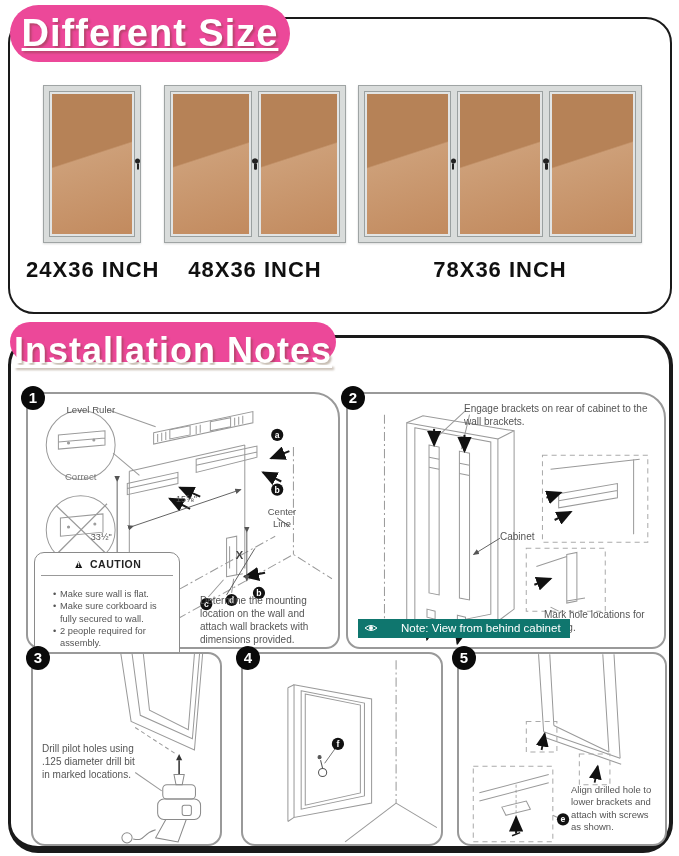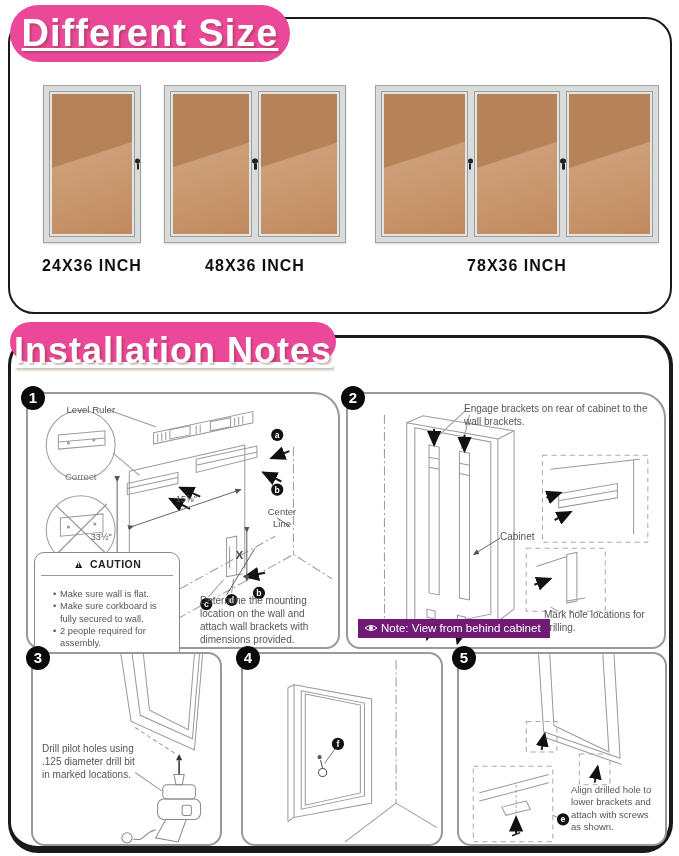--- a/index.html
+++ b/index.html
@@ -10,33 +10,33 @@
   .panel-sizes{left:8px;top:17px;width:660px;height:293px;}
   .panel-install{left:8px;top:335px;width:658px;height:508px;border-width:3px;border-bottom-width:7px;border-right-width:4px;border-radius:30px;}
   .pill{position:absolute;z-index:6;background:#ec4899;color:#fff;font-weight:bold;text-align:center;border-radius:30px;letter-spacing:1px;text-shadow:2px 2px 2px rgba(90,60,30,.35);text-decoration:underline;}
   .pill-sizes{left:10px;top:5px;width:280px;height:57px;font-size:38px;line-height:57px;}
   .pill-install{left:10px;top:322px;width:326px;height:40px;font-size:36px;line-height:57px;}
 
   
   .board{position:absolute;text-align:center;}
   .board-1{left:16px;top:66px;width:132px;}
   .board-2{left:146px;top:66px;width:198px;}
-  .board-3{left:357px;top:66px;width:300px;}
+  .board-3{left:340px;top:66px;width:300px;}
   .frame{margin:0 auto;height:146px;background:#d9dcdb;border:1px solid #9fa4a4;padding:5px;display:flex;gap:6px;box-sizing:content-box;box-shadow:0 1px 2px rgba(0,0,0,.15);}
   .frame-1{width:86px;}
   .frame-2{width:170px;}
   .frame-3{width:272px;}
   .door{flex:1;border:1px solid #9aa0a0;background:#e2e4e4;padding:2px;position:relative;}
   .cork{width:100%;height:100%;background:linear-gradient(162deg,#b68257 0%,#b68257 44%,#cd9f78 45%,#c28a5e 100%);}
   .lock{position:absolute;top:50%;transform:translateY(-50%);width:5px;z-index:2;}
   .lock::before{content:"";display:block;width:5px;height:5px;background:#222;border-radius:50%;}
   .lock::after{content:"";display:block;width:2px;height:6px;background:#222;margin:0 auto;}
   .lock-right{right:-6px;}
   .lock-left{left:-6px;}
-  .size-label{margin-top:14px;font-size:16px;font-weight:bold;color:#101010;letter-spacing:1px;white-space:nowrap;}
+  .size-label{margin-top:14px;font-size:22px;font-weight:bold;color:#101010;letter-spacing:1px;white-space:nowrap;}
 
   
   .step{position:absolute;background:#fff;border:2px solid #999;border-radius:14px;}
   .step-1{left:15px;top:54px;width:310px;height:253px;border-top-right-radius:26px;}
   .step-2{left:335px;top:54px;width:316px;height:253px;border-top-right-radius:26px;}
   .step-3{left:20px;top:314px;width:187px;height:190px;}
   .step-4{left:230px;top:314px;width:198px;height:190px;}
   .step-5{left:446px;top:314px;width:206px;height:190px;}
   .badge{position:absolute;left:-7px;top:-8px;width:24px;height:24px;background:#0a0a0a;color:#fff;border-radius:50%;font-size:15px;font-weight:bold;text-align:center;line-height:24px;z-index:4;}
   .diagram{position:absolute;left:0;top:0;width:100%;height:100%;}
@@ -48,21 +48,21 @@
   .caution-h{display:flex;align-items:center;justify-content:center;gap:5px;font-size:10.5px;font-weight:bold;color:#222;border-bottom:1px solid #999;padding-bottom:5px;margin-bottom:5px;letter-spacing:.5px;}
   .warn-tri{position:relative;font-size:12px;line-height:1;color:#111;}
   .warn-tri i{position:absolute;left:50%;top:52%;transform:translate(-50%,-50%);color:#fff;font-style:normal;font-size:7px;font-weight:bold;}
   .caution ul{margin:12px;padding:0;list-style:none;font-size:9.3px;color:#555;line-height:1.32;}
   .caution li{padding-left:7px;position:relative;}
   .caution li::before{content:"\2022";position:absolute;left:0;}
 
   .instr-2{left:116px;top:8px;width:192px;}
   .cab-2{left:152px;top:136px;width:52px;}
   .mark-2{left:196px;top:214px;width:112px;}
-  .notebadge{position:absolute;left:10px;bottom:9px;background:#701a75;color:#fff;font-size:11.5px;padding:3px 9px 4px 6px;display:flex;align-items:center;gap:3px;white-space:nowrap;}
+  .notebadge{position:absolute;left:10px;bottom:9px;background:#0f766e;color:#fff;font-size:11.5px;padding:3px 9px 4px 6px;display:flex;align-items:center;gap:23px;white-space:nowrap;}
 
   .t3{left:9px;top:88px;width:100px;}
   .t5{left:112px;top:130px;width:88px;font-size:9.5px;}
 </style>
 </head>
 <body>
 
 <div class="page">
 
   <div class="pill pill-sizes">Different Size</div>

